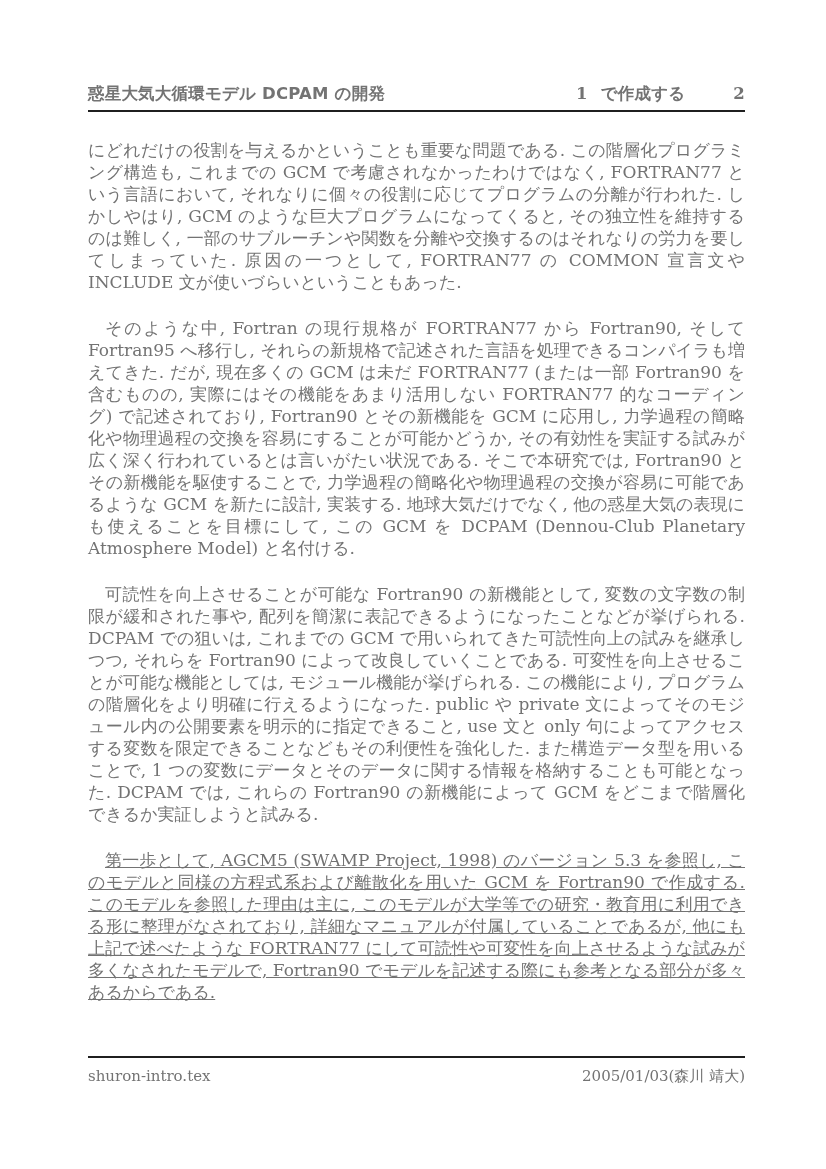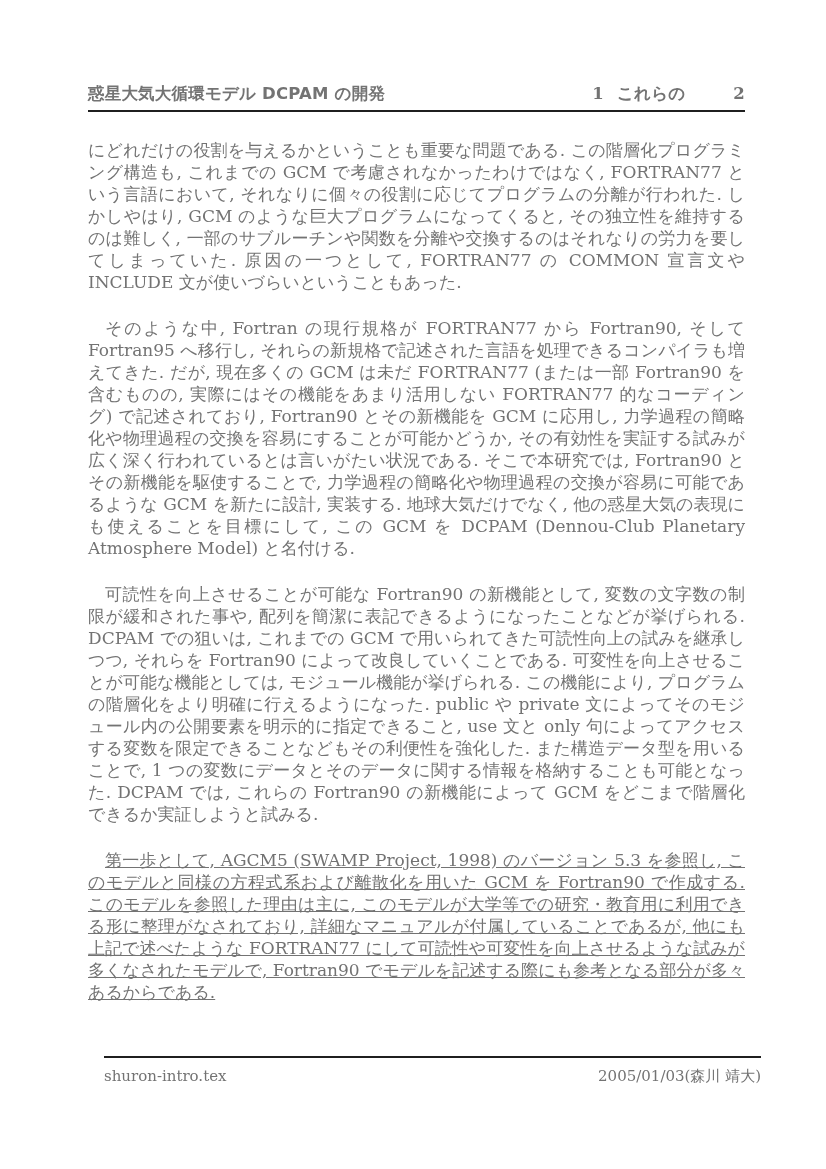--- a/index.html
+++ b/index.html
@@ -68,21 +68,21 @@
   .body-text p.continuation {
     text-indent: 0;
   }
   .body-text p:last-child {
     margin-bottom: 0;
     text-decoration: underline;
   }
   
   .footer {
     position: absolute;
-    left: 104px;
+    left: 88px;
     top: 1056px;
     width: 657px;
   }
   .footer-rule {
     height: 1.5px;
     background: #1f1f1f;
   }
   .footer-row {
     margin-top: 9px;
     display: flex;
@@ -95,21 +95,21 @@
 </head>
 <body>
 
 <div class="page">
 
   <div class="header">
     <div class="header-row">
       <span class="header-title">惑星大気大循環モデル DCPAM の開発</span>
       <span class="header-right">
         <span class="header-section-number">1</span>
-        <span class="header-section-title">これらの</span>
+        <span class="header-section-title">で作成する</span>
         <span class="header-page-number">2</span>
       </span>
     </div>
     <div class="header-rule"></div>
   </div>
 
   <div class="body-text">
     <p class="continuation">にどれだけの役割を与えるかということも重要な問題である. この階層化プログラミング構造も, これまでの GCM で考慮されなかったわけではなく, FORTRAN77 という言語において, それなりに個々の役割に応じてプログラムの分離が行われた. しかしやはり, GCM のような巨大プログラムになってくると, その独立性を維持するのは難しく, 一部のサブルーチンや関数を分離や交換するのはそれなりの労力を要してしまっていた. 原因の一つとして, FORTRAN77 の COMMON 宣言文や INCLUDE 文が使いづらいということもあった.</p>
     <p>そのような中, Fortran の現行規格が FORTRAN77 から Fortran90, そして Fortran95 へ移行し, それらの新規格で記述された言語を処理できるコンパイラも増えてきた. だが, 現在多くの GCM は未だ FORTRAN77 (または一部 Fortran90 を含むものの, 実際にはその機能をあまり活用しない FORTRAN77 的なコーディング) で記述されており, Fortran90 とその新機能を GCM に応用し, 力学過程の簡略化や物理過程の交換を容易にすることが可能かどうか, その有効性を実証する試みが広く深く行われているとは言いがたい状況である. そこで本研究では, Fortran90 とその新機能を駆使することで, 力学過程の簡略化や物理過程の交換が容易に可能であるような GCM を新たに設計, 実装する. 地球大気だけでなく, 他の惑星大気の表現にも使えることを目標にして, この GCM を DCPAM (Dennou-Club Planetary Atmosphere Model) と名付ける.</p>
     <p>可読性を向上させることが可能な Fortran90 の新機能として, 変数の文字数の制限が緩和された事や, 配列を簡潔に表記できるようになったことなどが挙げられる. DCPAM での狙いは, これまでの GCM で用いられてきた可読性向上の試みを継承しつつ, それらを Fortran90 によって改良していくことである. 可変性を向上させることが可能な機能としては, モジュール機能が挙げられる. この機能により, プログラムの階層化をより明確に行えるようになった. public や private 文によってそのモジュール内の公開要素を明示的に指定できること, use 文と only 句によってアクセスする変数を限定できることなどもその利便性を強化した. また構造データ型を用いることで, 1 つの変数にデータとそのデータに関する情報を格納することも可能となった. DCPAM では, これらの Fortran90 の新機能によって GCM をどこまで階層化できるか実証しようと試みる.</p>

